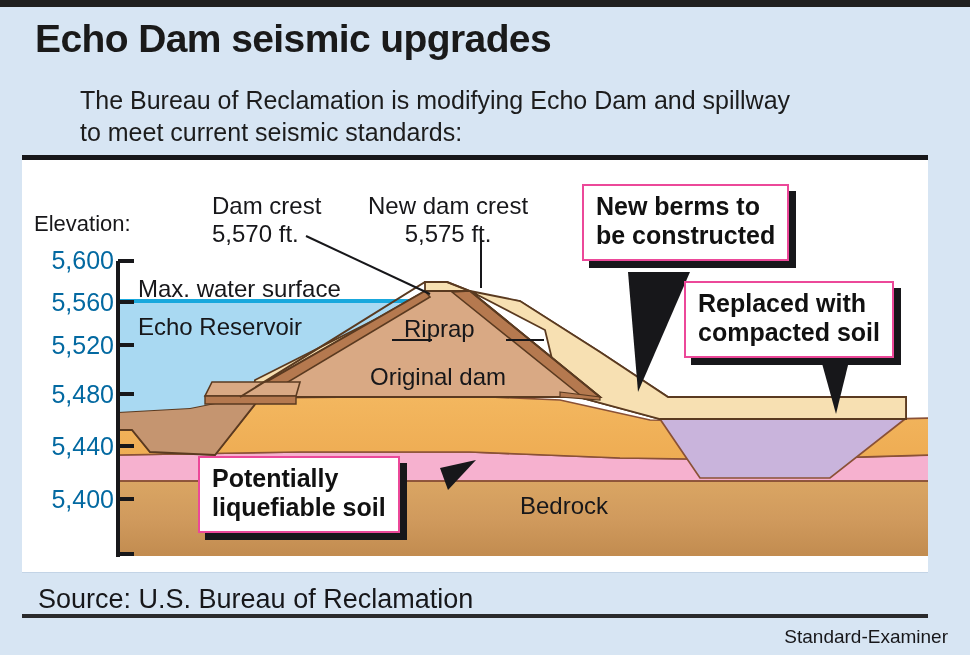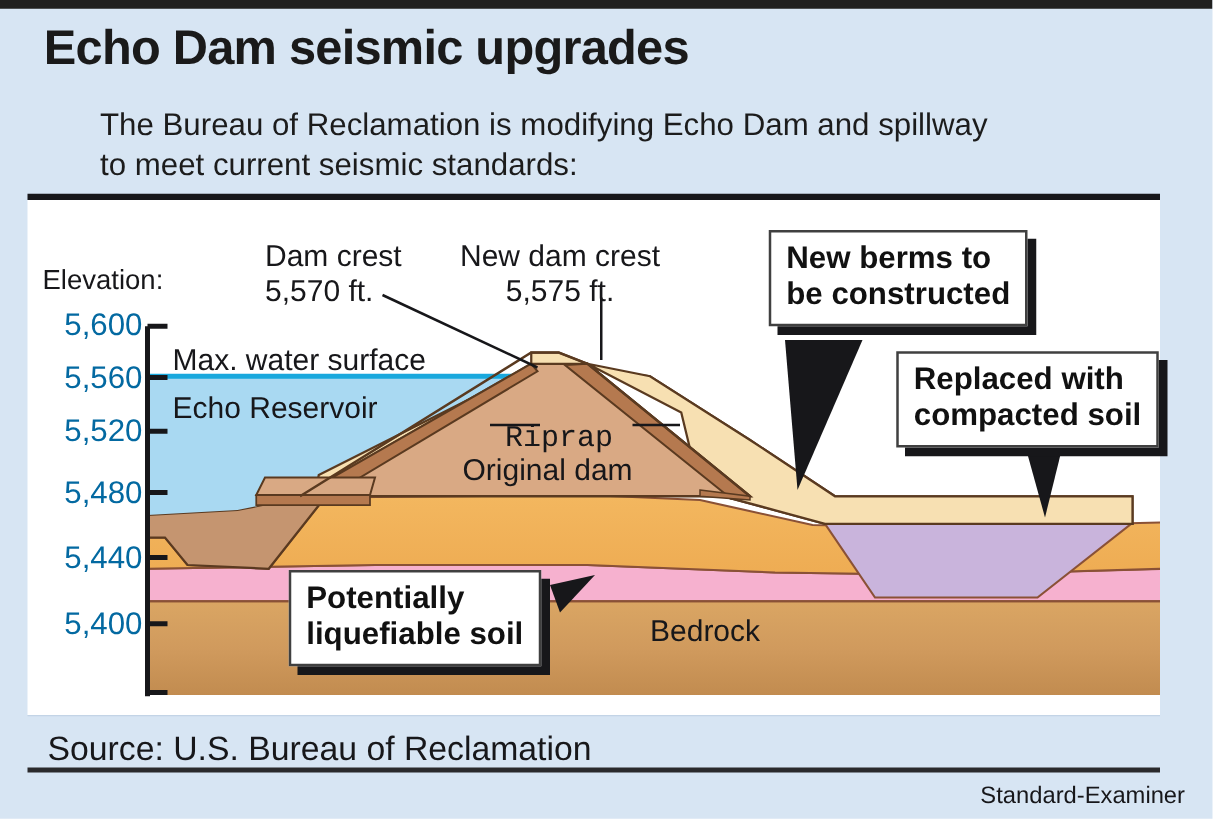--- a/index.html
+++ b/index.html
@@ -64,36 +64,35 @@
   }
 
   svg.scene{position:absolute;left:0;top:0;width:970px;height:655px;overflow:visible;}
 
   
   .lbl{position:absolute;color:#17171a;white-space:nowrap;}
   .lbl-damcrest{left:212px;top:192px;font-size:24px;line-height:1.17;text-align:left;}
   .lbl-newcrest{left:368px;top:192px;font-size:24px;line-height:1.17;text-align:center;}
   .lbl-maxwater{left:138px;top:275px;font-size:24px;}
   .lbl-reservoir{left:138px;top:313px;font-size:24px;}
-  .lbl-riprap{left:404px;top:338px;font-size:24px;font-family:Liberation Mono, monospace;}
+  .lbl-riprap{left:404px;top:315px;font-size:24px;}
   .lbl-origdam{left:370px;top:363px;font-size:24px;}
   .lbl-bedrock{left:520px;top:492px;font-size:24px;}
 
   
   .callout{
     position:absolute;
     background:#ffffff;
-    border:2px solid #404040;
+    border:2px solid #ec4899;
     box-shadow:7px 7px 0 0 #17171a;
     font-weight:bold;
     color:#111111;
     line-height:1.17;
     padding:6px 12px 8px 12px;
     white-space:pre-line;
-    margin-left:33px;
   }
   .co-berms{left:582px;top:184px;font-size:25px;}
   .co-replaced{left:684px;top:281px;font-size:25px;}
   .co-liquef{left:198px;top:456px;font-size:25px;}
 </style>
 </head>
 <body>
 
 <div id="root">
 

